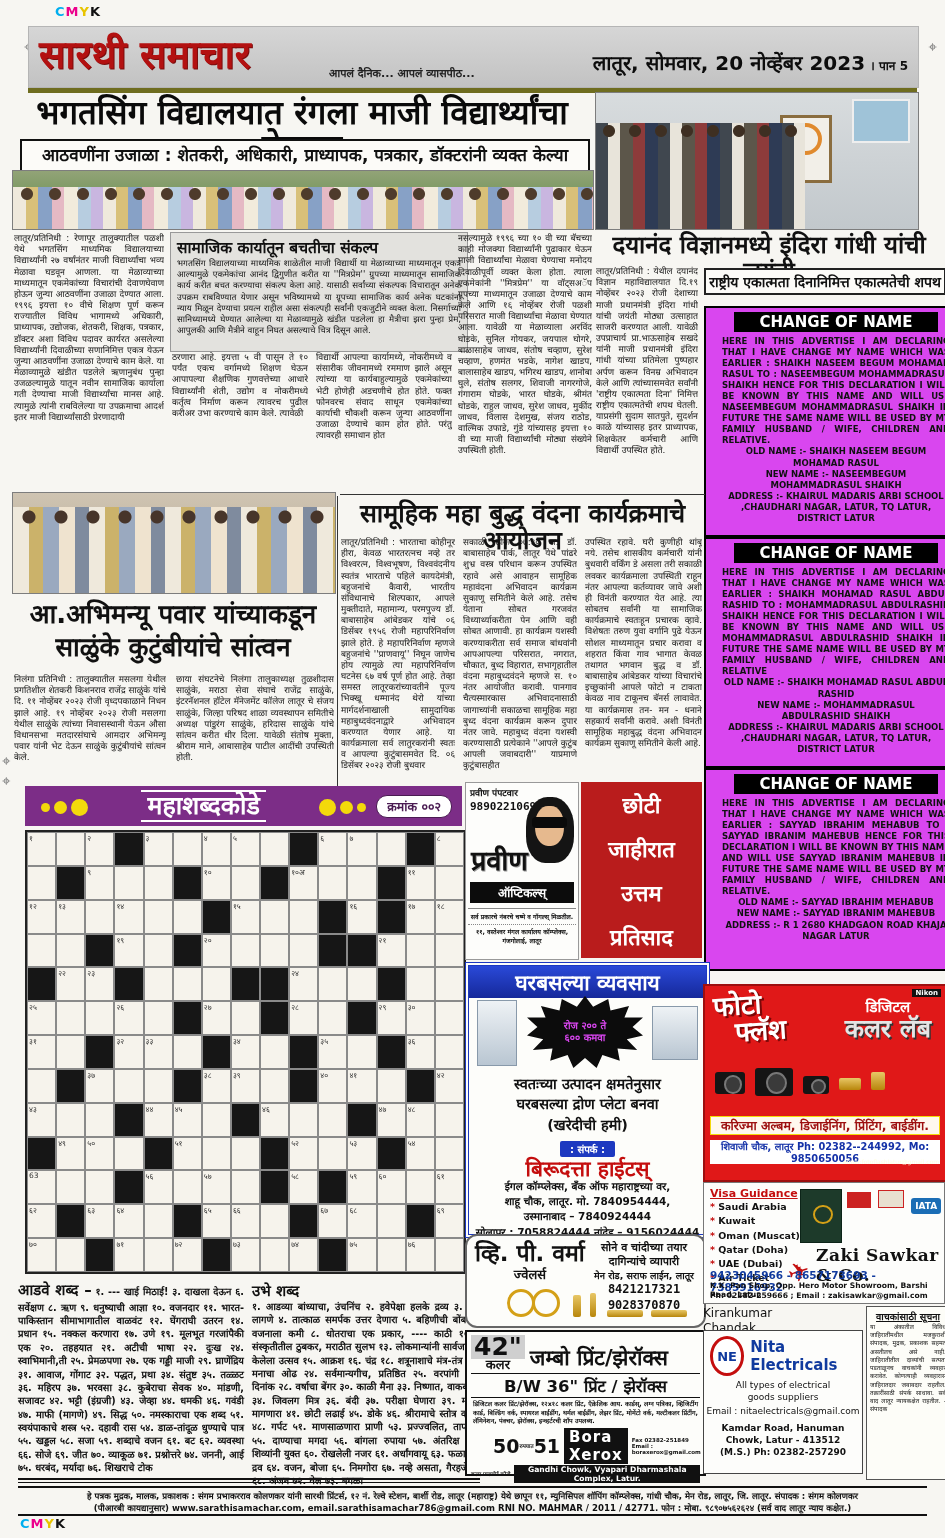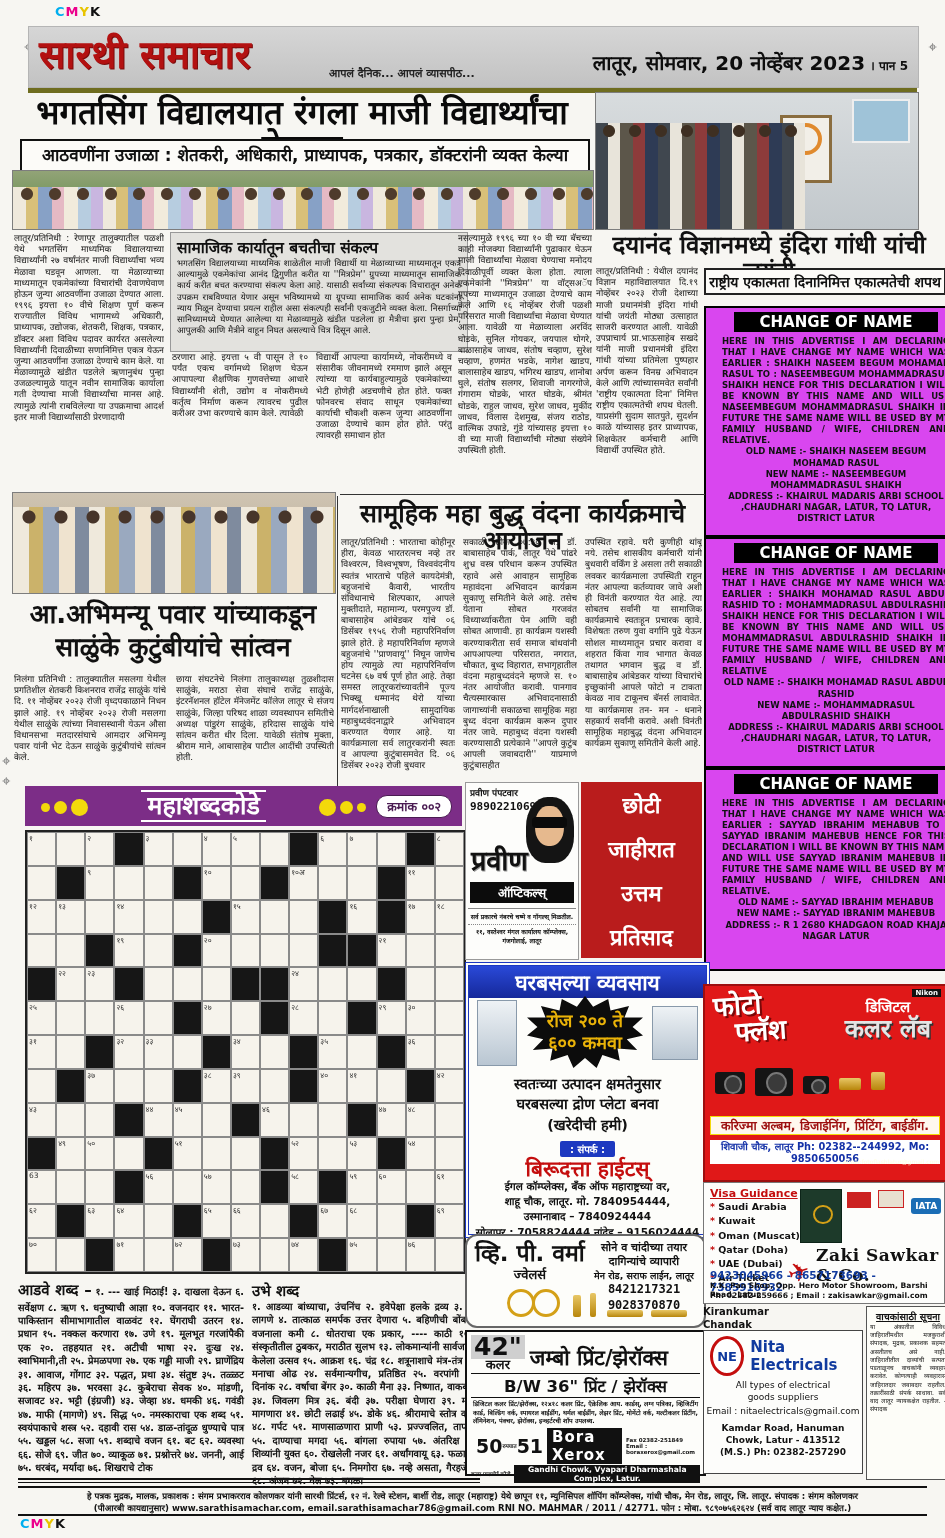--- a/index.html
+++ b/index.html
@@ -72,21 +72,21 @@
   .pv-name{font-size:27px;font-weight:800;text-shadow:1px 1px 0 #999;}
   .pv-type{background:#0c0c0c;color:#fff;font-size:12px;font-weight:bold;text-align:center;padding:2px 0;}
   .pv-sm{font-size:6.3px;font-weight:600;text-align:center;}
   .face{position:absolute;background:#141414;border-radius:45% 45% 40% 40%;}
   .face:before{content:"";position:absolute;left:19%;top:13%;width:60%;height:62%;background:#e6b98e;border-radius:45%;}
   .face:after{content:"";position:absolute;left:12%;top:30%;width:74%;height:17%;background:#0a0a0a;border-radius:4px;}
   .ad-chhoti{background:#b91c1c;color:#fff;display:flex;flex-direction:column;justify-content:space-around;align-items:center;}
   .ad-chhoti div{font-size:22px;font-weight:800;}
   .ad-ghar{border:4px double #1d39c0;background:#fdfdfa;}
   .gh-head{background:linear-gradient(#2a49d8,#15289a);color:#fff;font-size:21px;font-weight:800;text-align:center;padding:2px 0;}
-  .burst{background:#0c0c0c;color:#eab308;display:flex;flex-direction:column;align-items:center;justify-content:center;font-weight:800;font-size:18px;line-height:1.25;
+  .burst{background:#0c0c0c;color:#d946ef;display:flex;flex-direction:column;align-items:center;justify-content:center;font-weight:800;font-size:10px;line-height:1.25;
     clip-path:polygon(50% 0%,57% 15%,70% 4%,72% 20%,88% 14%,84% 30%,100% 30%,91% 43%,100% 55%,86% 60%,95% 75%,78% 73%,80% 90%,65% 82%,60% 100%,50% 86%,40% 100%,35% 82%,20% 90%,22% 73%,5% 75%,14% 60%,0% 55%,9% 43%,0% 30%,16% 30%,12% 14%,28% 20%,30% 4%,43% 15%);}
   .gh-line{font-size:14.5px;font-weight:800;text-align:center;line-height:1.4;}
   .gh-contact{background:#1d39c0;color:#fff;font-size:10px;font-weight:bold;border-radius:2px;padding:1px 10px;display:inline-block;}
   .gh-brand{color:#c40e0e;font-size:21px;font-weight:800;}
   .gh-addr{font-size:10.5px;font-weight:700;line-height:1.45;text-align:center;}
   .gh-img{background:linear-gradient(#eef2f5,#b9c6d2);border:1px solid #8899aa;}
   .ad-varma{border:2px solid #666;border-radius:12px;background:#fdfdfa;}
   .vm-name{font-size:23px;font-weight:800;line-height:1;}
   .vm-sub{font-size:13px;font-weight:800;}
   .vm-desc{font-size:11px;font-weight:800;line-height:1.3;}
@@ -127,21 +127,21 @@
   .iata{background:#1b6db5;color:#fff;font-size:9px;font-weight:800;padding:3px 4px;border-radius:3px;}
   .plane{color:#c40e0e;font-size:26px;transform:rotate(-18deg);display:inline-block;}
   .ad-nita{border:1.5px solid #444;background:#fdfdfb;}
   .ne-logo{width:34px;height:34px;border-radius:50%;border:3px solid #c40e0e;color:#103a9e;font-size:13px;font-weight:800;display:flex;align-items:center;justify-content:center;background:#fff;}
   .nt-name{color:#103a9e;font-size:15px;font-weight:800;}
   .nt-sm{font-size:9px;line-height:1.3;}
   .nt-b{font-size:9px;font-weight:700;line-height:1.35;}
   .ad-such{border:1.5px solid #555;background:#fdfdf8;}
   .su-t{font-size:9.5px;font-weight:800;text-align:center;text-decoration:underline;}
   .su-b{font-size:6.1px;line-height:1.35;text-align:justify;}
-  .chandak{font-size:10px;font-weight:700;line-height:1.25;}
+  .chandak{font-size:12px;font-weight:400;line-height:1.25;}
   .footer-rule{background:#111;}
   .footer-txt{font-size:8.6px;font-weight:600;text-align:center;line-height:1.45;}
   .vline{background:#333;width:1px;}
   .hline{background:#333;height:1px;}
 </style>
 </head>
 <body>
 
 <div class="page">
 
@@ -660,21 +660,21 @@
   <div class="abs ad-bora" style="left:465px;top:1330px;width:237px;height:142px;">
     <div style="display:flex;align-items:center;padding:3px 4px 0 4px;">
       <div>
           <div class="bx-42">42"</div>
           <div class="bx-42b ct">कलर</div>
         </div>
       <div class="bx-t1" style="margin-left:5px;margin-top:8px;">जम्बो प्रिंट/झेरॉक्स</div>
     </div>
     <div class="bx-t2" style="margin:2px 4px;">B/W 36" प्रिंट / झेरॉक्स</div>
     <div class="bx-srv" style="margin:1px 6px;">डिजिटल कलर प्रिंट/झेरॉक्स, १२x१८ कलर प्रिंट, ऍक्रेलिक आय. कार्डस्, लग्न पत्रिका, व्हिजिटींग कार्ड, बिल्डिंग वर्क, स्पायरल बाईंडींग, थर्मल बाईंडींग, लेझर प्रिंट, मोमेंटो वर्क, मल्टीकलर प्रिंटींग, लॅमिनेशन, पंक्चर, झेरॉक्स, इन्व्हर्टरची शॉप उपलब्ध.</div>
-    <div style="display:flex;align-items:center;padding:1px 9px;">
+    <div style="display:flex;align-items:center;padding:1px 9px;margin-left:17px;">
       <span class="bx-50">50</span>
       <span class="bx-tiny">रुपयात</span>
       <span class="bx-50">51</span>
       <span class="bx-brand" style="margin-left:4px;">Bora Xerox</span>
       <span style="margin-left:4px;">
           <div class="bx-tiny">Fax 02382-251849</div>
           <div class="bx-tiny">Email : boraxerox@gmail.com</div>
         </span>
     </div>
     <div style="display:flex;padding:0 4px 2px 4px;align-items:center;">

